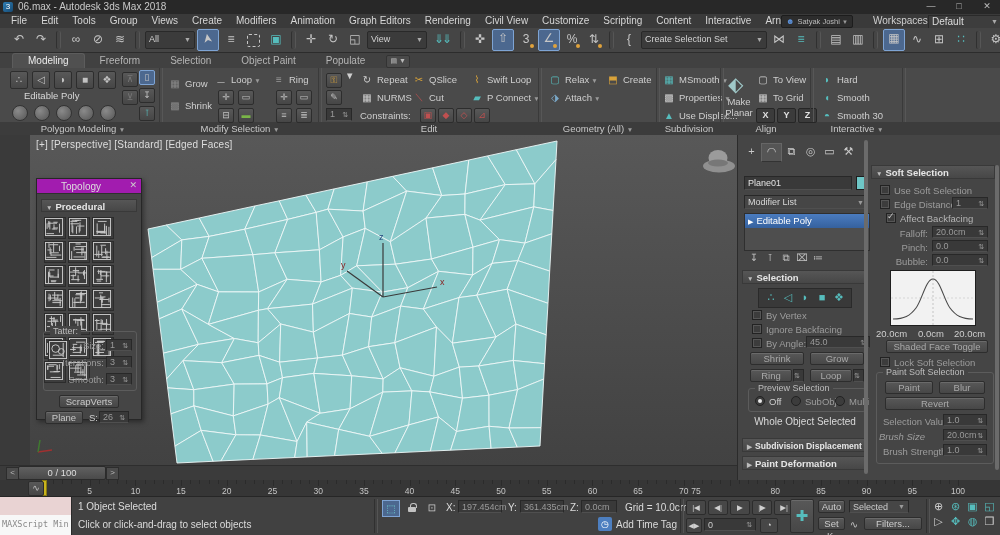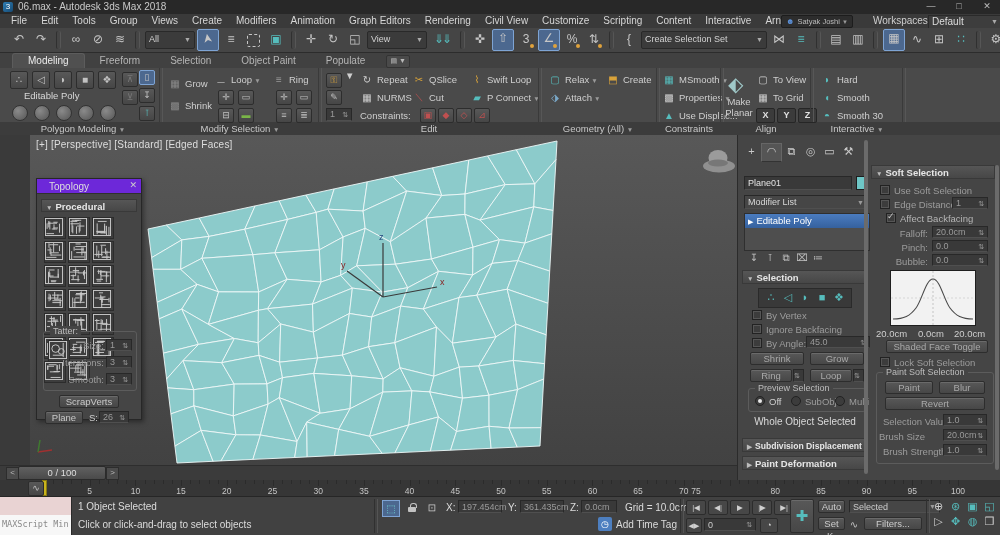--- a/index.html
+++ b/index.html
@@ -50,21 +50,21 @@
   .sq.activeb{background:#4c688f;border-color:#7ea4d4;}
   .teal{color:#56bdbd;} .orange{color:#d9a33a;} .red{color:#c05050;} .green{color:#7ab648;}
   .circ{display:inline-block;width:14px;height:14px;border-radius:50%;background:radial-gradient(circle at 35% 35%,#8a8a8a,#555);border:1px solid #333;margin-right:5px;}
   .xyzbtn{display:inline-block;width:17px;height:13px;background:#3b3b3b;border:1px solid #262626;color:#e2e2e2;font-weight:bold;font-size:9px;line-height:12px;text-align:center;margin-right:2px;border-radius:2px;}
   
   .leftstrip{left:0;top:135px;width:30px;height:330px;background:#3a3a3a;border-right:1px solid #2e2e2e;}
   .viewport{left:30px;top:135px;width:707px;height:330px;background:linear-gradient(#585858,#424242);overflow:hidden;}
   .vplabel{left:6px;top:4px;color:#dedede;font-size:10px;letter-spacing:0.2px;}
   
   .dlg{left:36px;top:178px;width:104px;height:240px;background:#454545;border:1px solid #272727;box-shadow:2px 2px 5px rgba(0,0,0,.4);}
-  .dlgtitle{left:0;top:0;width:104px;height:15px;background:#6d28d9;border-bottom:1px solid #303030;color:#ddd;line-height:15px;padding-left:12px;box-sizing:border-box;}
+  .dlgtitle{left:0;top:0;width:104px;height:15px;background:#a21caf;border-bottom:1px solid #303030;color:#ddd;line-height:15px;padding-left:24px;box-sizing:border-box;}
   .dlgclose{right:4px;top:1px;color:#ccc;font-size:9px;}
   .rollhead{background:linear-gradient(#565656,#474747);border:1px solid #393939;font-weight:bold;color:#e6e6e6;font-size:9.5px;line-height:13px;padding-left:4px;box-sizing:border-box;}
   .rollhead .arr{font-size:6.5px;color:#bbb;margin-right:3px;}
   .pat{display:inline-block;width:20px;height:20px;margin:0 2px 2px 0;background:#3d3d3d;border:1px solid #2c2c2c;}
   .grp{border:1px solid #5c5c5c;border-radius:3px;}
   .legend{position:absolute;top:-6px;left:6px;background:#454545;padding:0 3px;color:#bdbdbd;font-size:9px;}
   .fld{background:#393939;border:1px solid #282828;border-bottom-color:#4f4f4f;color:#9a9a9a;font-size:9px;line-height:11px;padding:0 3px;box-sizing:border-box;}
   .fld .sp{float:right;color:#9a9a9a;font-size:7px;}
   .btn{background:linear-gradient(#585858,#474747);border:1px solid #2d2d2d;box-shadow:inset 0 1px 0 #6a6a6a;border-radius:2px;color:#a9a9a9;font-size:9.5px;text-align:center;box-sizing:border-box;}
   .lbl{color:#9c9c9c;font-size:9.5px;white-space:nowrap;}
@@ -265,21 +265,21 @@
 
   <div class="ab rlbl" style="left:548px;top:72px;"><span class="ric teal">▢</span><span>Relax</span><span class="car">▼</span></div>
   <div class="ab rlbl" style="left:606px;top:72px;"><span class="ric orange">⬒</span><span>Create</span></div>
   <div class="ab rlbl" style="left:548px;top:90px;"><span class="ric" style="color:#7aa8c8;">⬗</span><span>Attach</span><span class="car">▼</span></div>
   <div class="ab rfoot" style="left:540px;top:122px;width:116px;"><span>Geometry (All)</span> <span class="car">▼</span></div>
   <div class="ab rdiv" style="left:656px;"></div>
 
   <div class="ab rlbl" style="left:662px;top:72px;"><span class="ric teal">▦</span><span>MSmooth</span><span class="car">▼</span></div>
   <div class="ab rlbl" style="left:662px;top:90px;"><span class="ric">▩</span><span>Properties</span><span class="car">▼</span></div>
   <div class="ab rlbl" style="left:662px;top:108px;"><span class="ric teal">▲</span><span>Use Displac...</span></div>
-  <div class="ab rfoot" style="left:658px;top:122px;width:62px;">Constraints</div>
+  <div class="ab rfoot" style="left:658px;top:122px;width:62px;">Subdivision</div>
   <div class="ab rdiv" style="left:720px;"></div>
 
   <div class="ab" style="left:728px;top:72px;font-size:20px;color:#9fc8c8;">⬖</div>
   <div class="ab rlbl" style="left:724px;top:96px;width:30px;text-align:center;line-height:11px;"><span>Make</span><br><span>Planar</span></div>
   <div class="ab rlbl" style="left:756px;top:72px;"><span class="ric">▢</span><span>To View</span></div>
   <div class="ab rlbl" style="left:756px;top:90px;"><span class="ric">▦</span><span>To Grid</span></div>
   <div class="ab" style="left:756px;top:108px;">
     <span class="xyzbtn">X</span><span class="xyzbtn">Y</span><span class="xyzbtn">Z</span>
   </div>
   <div class="ab rfoot" style="left:722px;top:122px;width:88px;">Align</div>
@@ -824,21 +824,21 @@
   <span class="ab lbl lit" style="left:954px;top:328px;">20.0cm</span>
   <div class="ab btn" style="left:886px;top:340px;width:102px;height:13px;line-height:12px;">Shaded Face Toggle</div>
   <div class="ab lbl" style="left:880px;top:357px;"><span class="chk"></span><span>Lock Soft Selection</span></div>
   <div class="ab grp" style="left:876px;top:372px;width:116px;height:90px;">
     <span class="legend">Paint Soft Selection</span>
     <span class="ab btn" style="left:8px;top:8px;width:48px;height:13px;line-height:12px;">Paint</span>
     <span class="ab btn" style="left:62px;top:8px;width:46px;height:13px;line-height:12px;">Blur</span>
     <span class="ab btn" style="left:8px;top:24px;width:100px;height:13px;line-height:12px;">Revert</span>
     <span class="ab lbl" style="left:6px;top:43px;">Selection Value</span>
     <span class="ab fld" style="left:66px;top:41px;width:44px;height:12px;"><span>1.0</span><span class="sp">⇅</span></span>
-    <span class="ab lbl" style="left:2px;top:58px;">Brush Size</span>
+    <span class="ab lbl" style="left:2px;top:58px;font-style:italic;">Brush Size</span>
     <span class="ab fld" style="left:66px;top:56px;width:44px;height:12px;"><span>20.0cm</span><span class="sp">⇅</span></span>
     <span class="ab lbl" style="left:6px;top:73px;">Brush Strength</span>
     <span class="ab fld" style="left:66px;top:71px;width:44px;height:12px;"><span>1.0</span><span class="sp">⇅</span></span>
   </div>
   <div class="ab scroll" style="left:995px;top:165px;width:4px;height:305px;"></div>
 
   <div class="ab slider"></div>
   <div class="ab sbtn" style="left:6px;">&lt;</div>
   <div class="ab shandle">0 / 100</div>
   <div class="ab sbtn" style="left:106px;">&gt;</div>
@@ -1002,21 +1002,21 @@
       <span class="pbtn" style="width:18px;height:13px;font-size:7.5px;line-height:13px;margin-right:2px;">◀|</span>
       <span class="pbtn play" style="width:18px;height:13px;font-size:7.5px;line-height:13px;margin-right:2px;">▶</span>
       <span class="pbtn" style="width:18px;height:13px;font-size:7.5px;line-height:13px;margin-right:2px;">|▶</span>
       <span class="pbtn" style="width:18px;height:13px;font-size:7.5px;line-height:13px;margin-right:2px;">▶|</span>
     </div>
   <span class="ab pbtn" style="left:686px;top:518px;width:14px;height:13px;font-size:7px;line-height:13px;">◀▶</span>
   <span class="ab fld" style="left:704px;top:518px;width:52px;height:13px;line-height:12px;color:#ccc;"><span>0</span><span class="sp">⇅</span></span>
   <span class="ab pbtn" style="left:760px;top:518px;width:16px;height:13px;font-size:9px;line-height:13px;">◔</span>
   <div class="ab btn" style="left:790px;top:499px;width:24px;height:34px;"><span class="teal" style="font-size:15px;line-height:32px;">✚</span></div>
   <div class="ab btn" style="left:818px;top:500px;width:27px;height:13px;line-height:12px;color:#ccc;">Auto</div>
-  <div class="ab fld" style="left:849px;top:500px;width:91px;height:13px;line-height:12px;color:#ccc;background:#464646;"><span>Selected</span><span class="sp" style="font-size:7px;">▼</span></div>
+  <div class="ab fld" style="left:849px;top:500px;width:60px;height:13px;line-height:12px;color:#ccc;background:#464646;"><span>Selected</span><span class="sp" style="font-size:7px;">▼</span></div>
   <div class="ab btn" style="left:818px;top:517px;width:27px;height:13px;line-height:12px;color:#ccc;">Set K.</div>
   <span class="ab sic" style="left:847px;top:517px;width:14px;">∿</span>
   <div class="ab btn" style="left:864px;top:517px;width:58px;height:13px;line-height:12px;color:#ccc;">Filters...</div>
   <div class="ab ssep" style="left:926px;"></div>
   <div class="ab" style="left:930px;top:499px;width:70px;display:flex;flex-wrap:wrap;">
 
   <span class="navic">⊕</span>
       <span class="navic teal">⊛</span>
       <span class="navic teal">▣</span>
       <span class="navic teal">◱</span>

